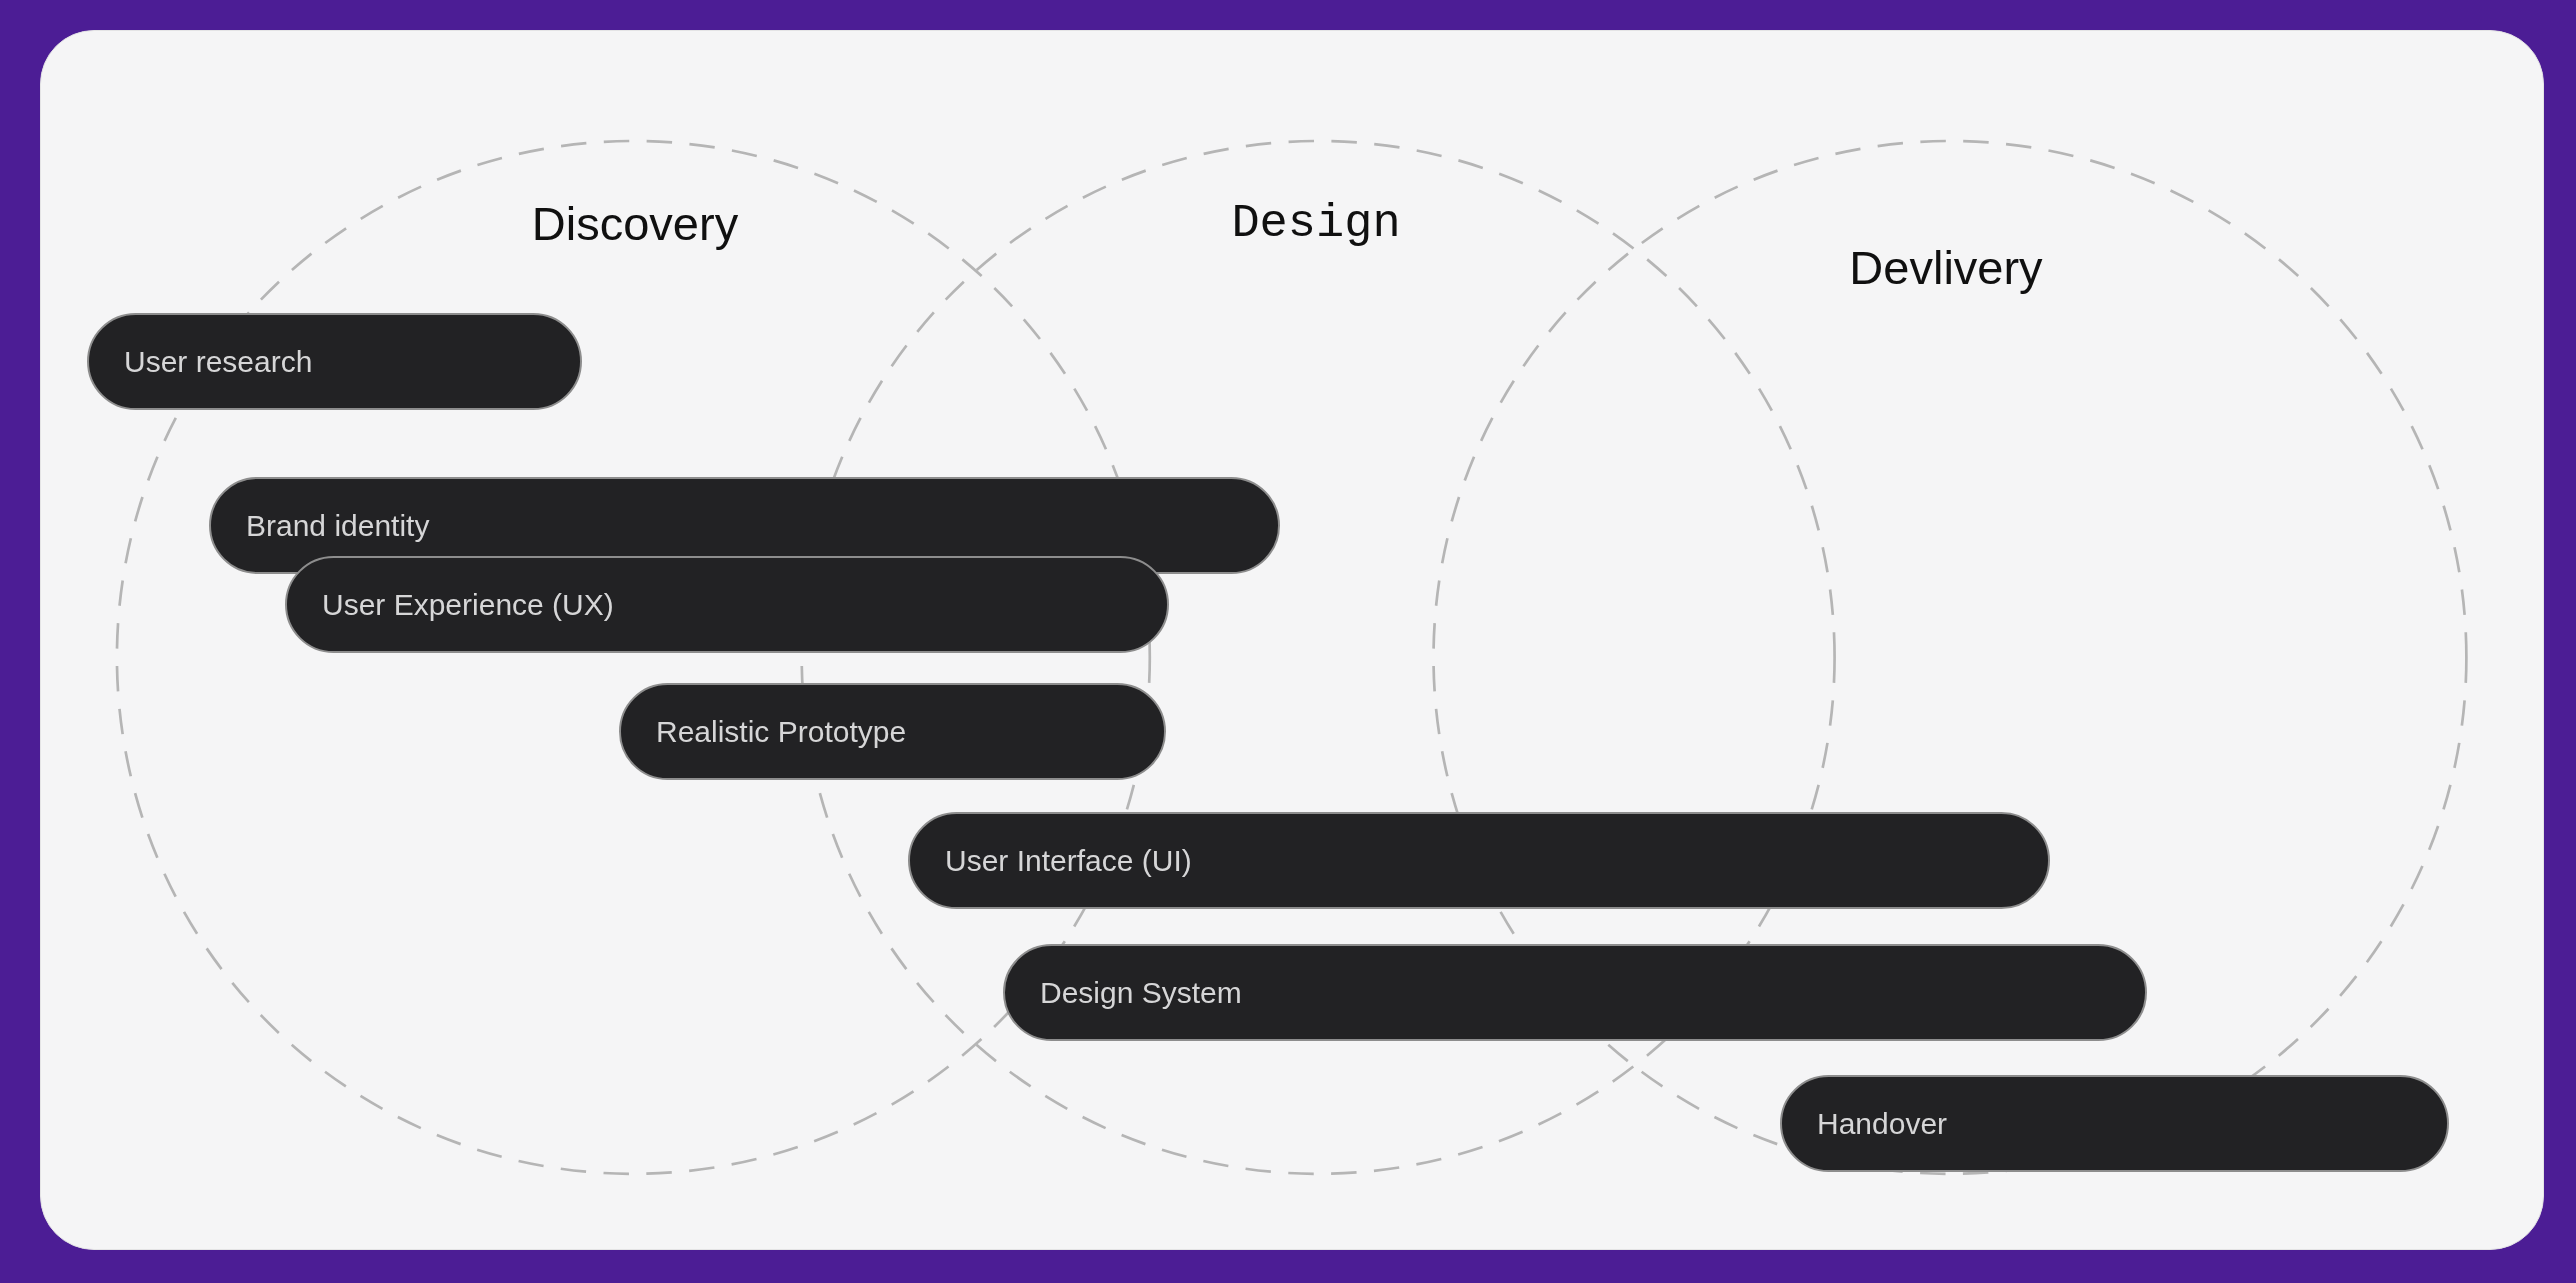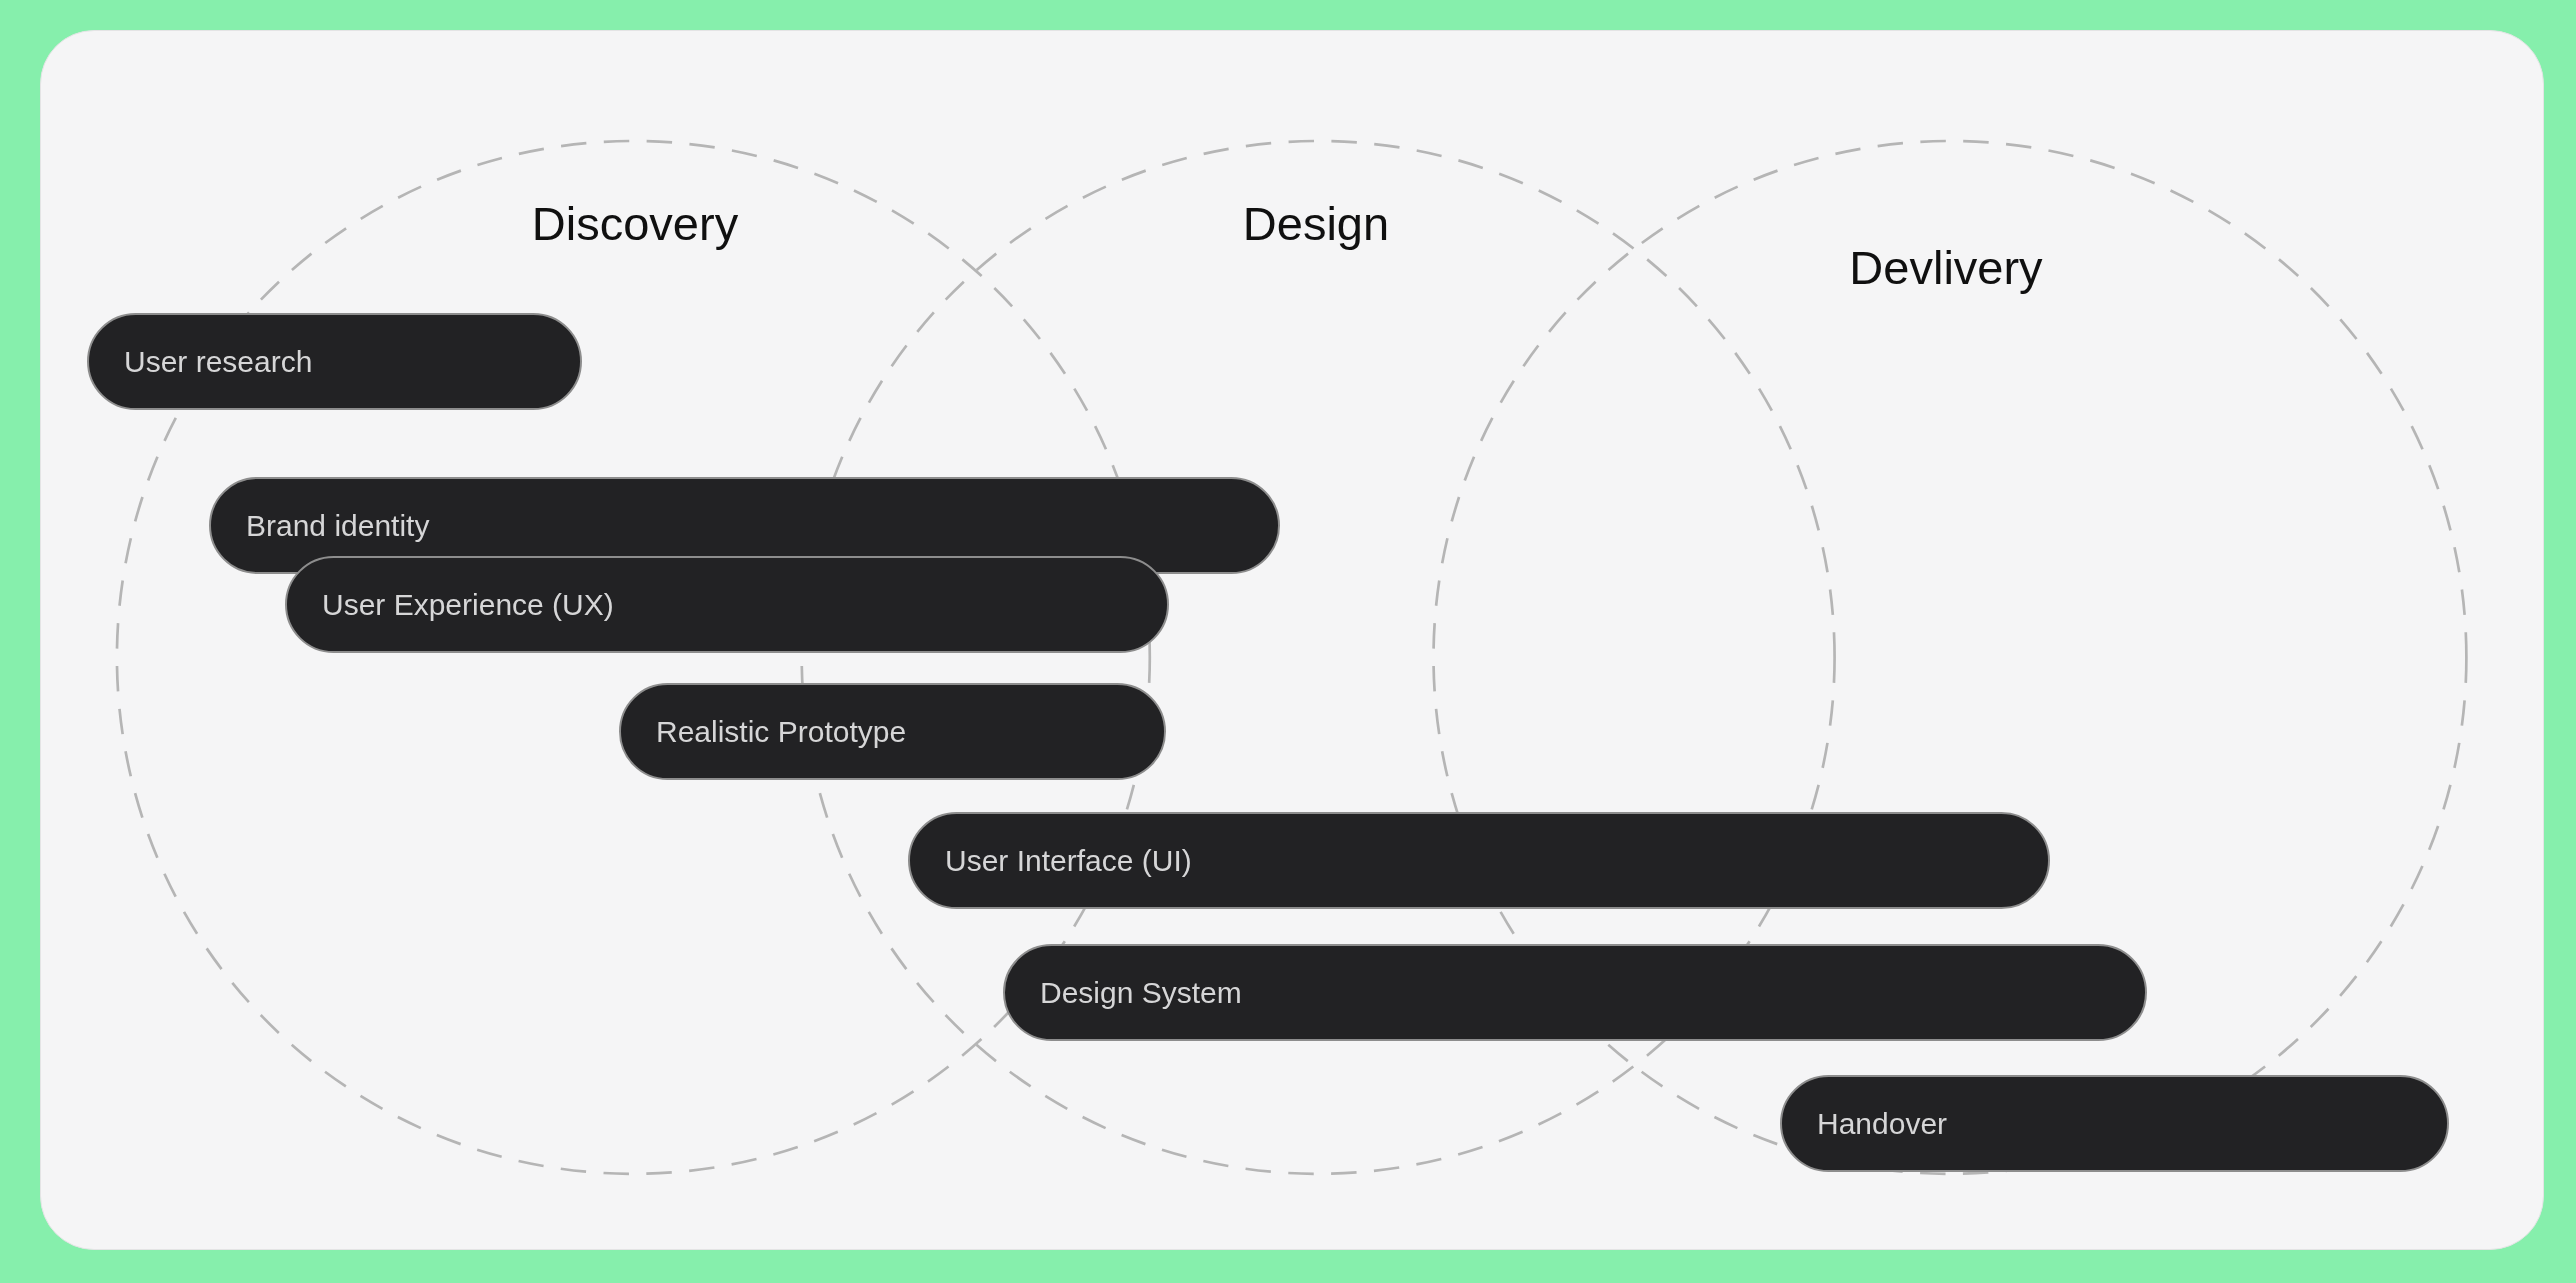--- a/index.html
+++ b/index.html
@@ -8,21 +8,21 @@
     background: #ffffff;
     width: 2576px;
     height: 1284px;
     font-family: "Liberation Sans", sans-serif;
     overflow: hidden;
   }
   .stage {
     position: relative;
     width: 2576px;
     height: 1284px;
-    background: #86efac;
+    background: #4c1d95;
   }
   .card {
     position: absolute;
     left: 40px;
     top: 30px;
     width: 2504px;
     height: 1220px;
     background: #f5f5f6;
     border: 1.3px solid #e4e4e5;
     border-radius: 54px;
@@ -46,21 +46,21 @@
     position: absolute;
     top: 169px;
     transform: translateX(-50%);
     font-size: 47px;
     line-height: 1;
     font-weight: 500;
     color: #101010;
     white-space: nowrap;
   }
   .phase-label.discovery { left: 594px; }
-  .phase-label.design    { left: 1275px; }
+  .phase-label.design    { left: 1275px; font-family: Liberation Mono, monospace; }
   .phase-label.delivery  { left: 1905px; margin-top: 44px; }
   .pill {
     position: absolute;
     height: 97px;
     box-sizing: border-box;
     background: #222224;
     border: 2.3px solid #8d8d8d;
     border-radius: 670px;
     display: flex;
     align-items: center;

